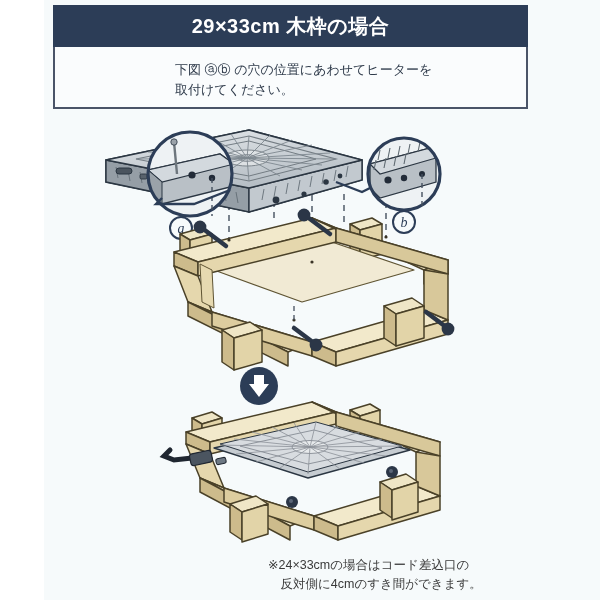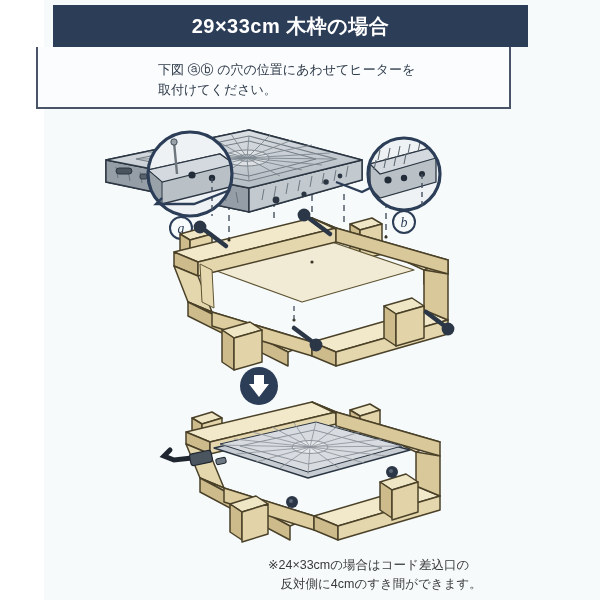--- a/index.html
+++ b/index.html
@@ -37,21 +37,21 @@
   }
   #header-title {
     color: #ffffff;
     font-size: 20px;
     font-weight: bold;
     letter-spacing: 0.5px;
     white-space: nowrap;
   }
   #subtitle-box {
     position: absolute;
-    left: 36px;
+    left: 53px;
     top: 47px;
     width: 475px;
     height: 62px;
     border: 2px solid #4a5468;
     border-top: none;
     background: #fafcfd;
     box-sizing: border-box;
   }
   #subtitle-text {
     position: absolute;

